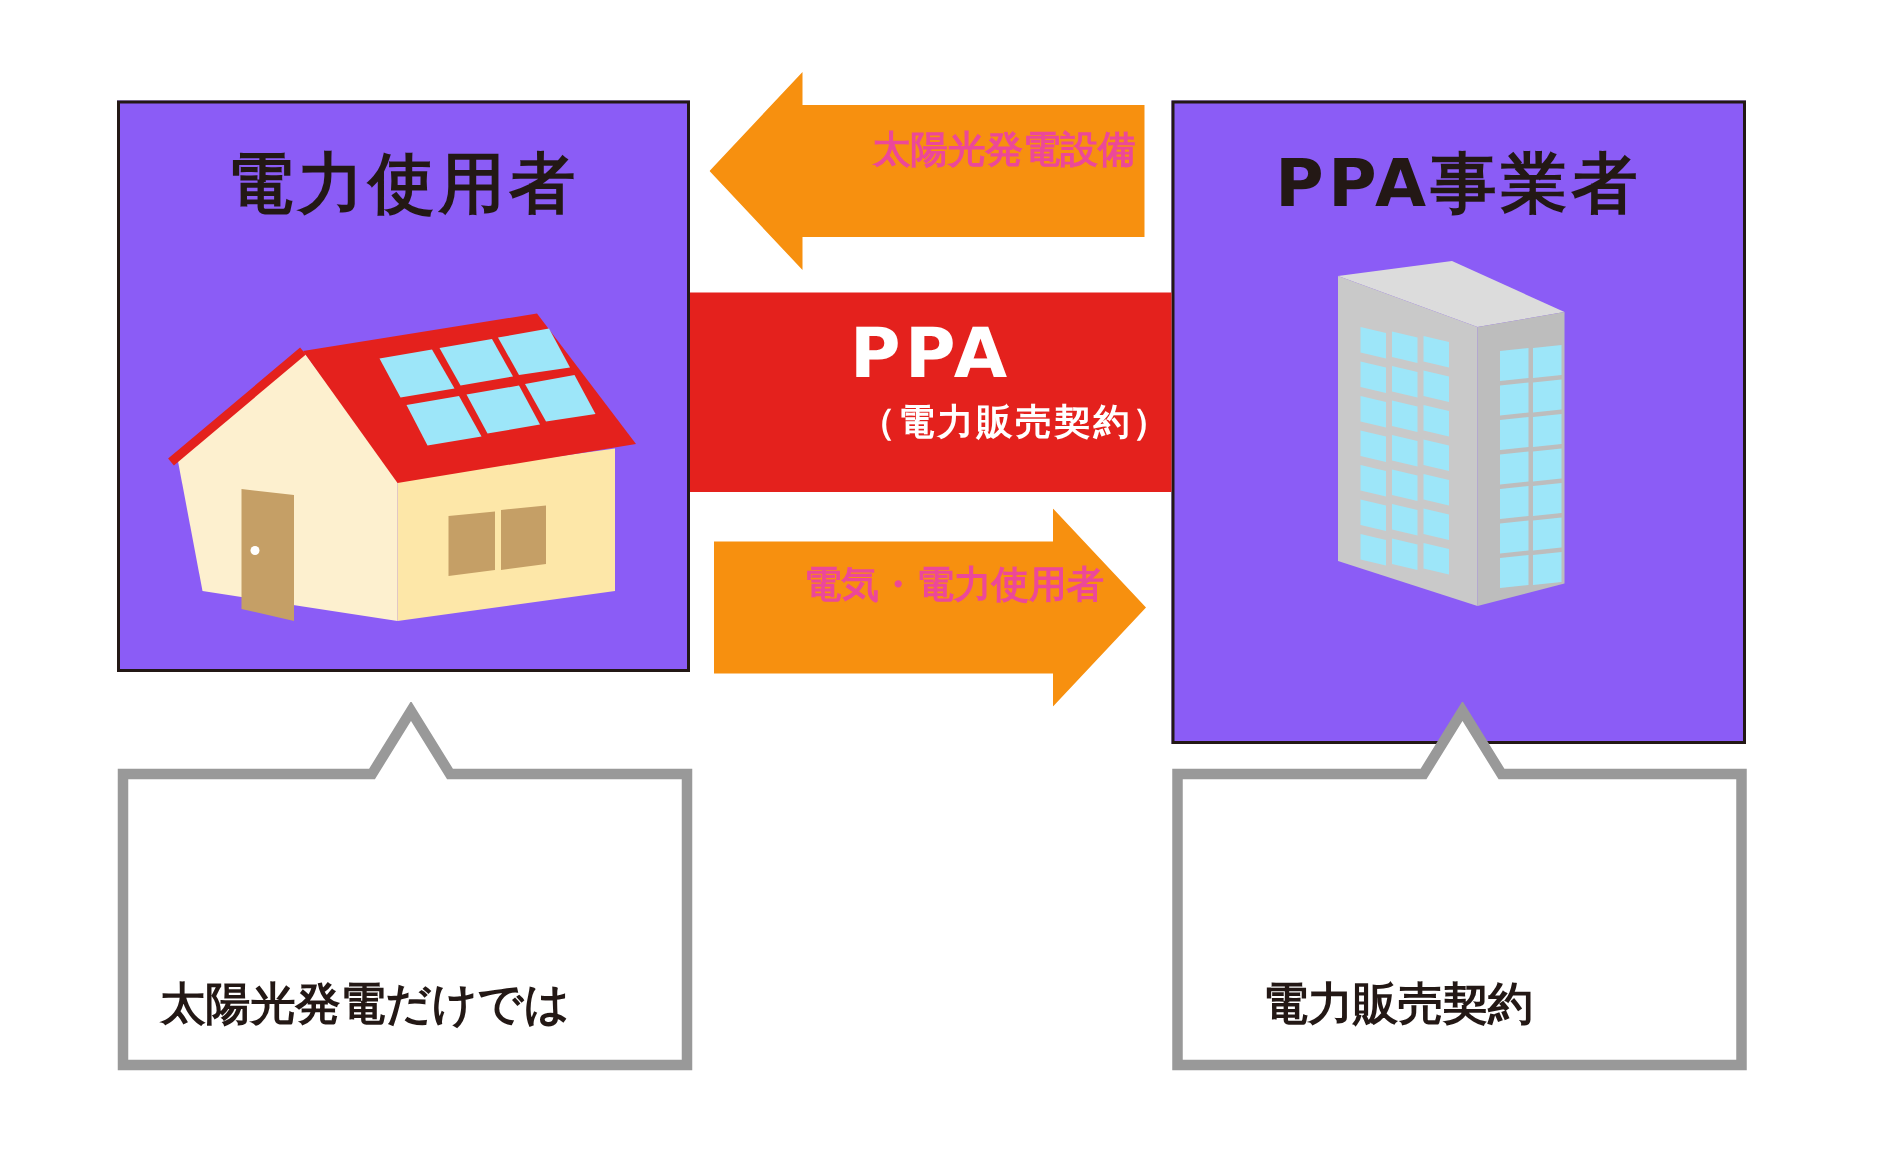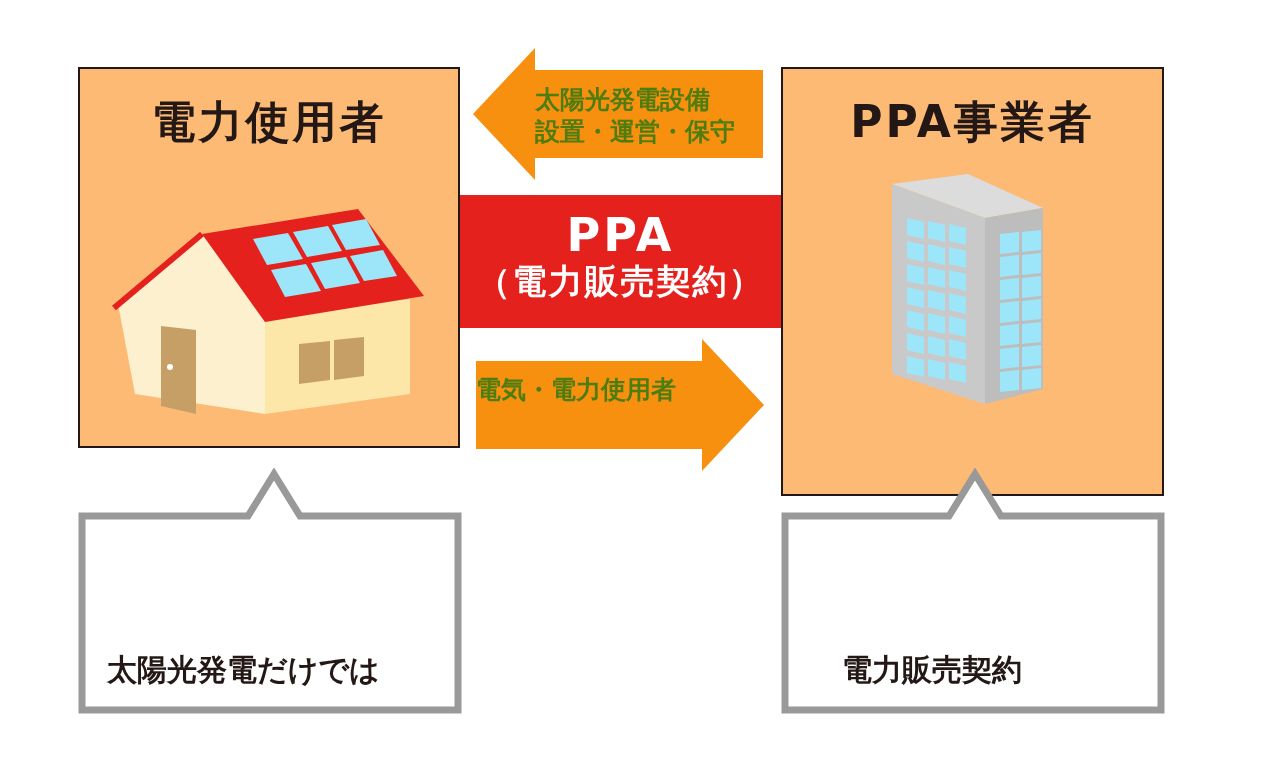--- a/index.html
+++ b/index.html
@@ -1,38 +1,38 @@
 <!DOCTYPE html>
 <html><head>
 <meta charset="utf-8">
 <style>
   html, body { margin: 0; padding: 0; background: #ffffff; }
   body { width: 1268px; height: 780px; position: relative; overflow: hidden;
          font-family: "DejaVu Sans", sans-serif; }
-  .box { position: absolute; border: 2px solid #231815; background: #fdba74; box-sizing: border-box; }
+  .box { position: absolute; border: 2px solid #231815; background: #8b5cf6; box-sizing: border-box; }
   #box-left { left: 78px; top: 67px; width: 382px; height: 381px; }
   #box-right { left: 781px; top: 67px; width: 383px; height: 429px; }
   .box-title { position: absolute; left: 0; right: 0; top: 24px; text-align: center;
                font-size: 44px; font-weight: bold; color: #231815; letter-spacing: 3px; }
   .illus { position: absolute; }
   #house { left: 30px; top: 135px; }
   #building { left: 100px; top: 105px; }
 
   .arrow { position: absolute; }
   #arrow-left { left: 473px; top: 48px; }
   #arrow-right { left: 476px; top: 339px; }
-  .arrow-text { position: absolute; color: #4d7c0f; font-weight: bold; font-size: 25px;
-                text-align: left; line-height: 32px; }
+  .arrow-text { position: absolute; color: #ec4899; font-weight: bold; font-size: 25px;
+                text-align: right; line-height: 32px; }
   #arrow-left-text { left: 535px; top: 84px; width: 222px; }
   #arrow-right-text { left: 476px; top: 374px; width: 260px; }
 
   #ppa-band { position: absolute; left: 460px; top: 195px; width: 321px; height: 133px;
               background: #e4211d; color: #fff; text-align: center; }
   #ppa-title { font-size: 46px; font-weight: bold; margin-top: 14px; line-height: 52px; letter-spacing: 3px; }
-  #ppa-sub { font-size: 34px; font-weight: bold; line-height: 40px; letter-spacing: 2px; }
+  #ppa-sub { font-size: 24px; font-weight: bold; line-height: 40px; letter-spacing: 2px; text-align: right; }
 
   .bubble { position: absolute; }
   #bubble-left { left: 78px; top: 468px; }
   #bubble-right { left: 781px; top: 468px; }
   .bubble-text { position: absolute; font-size: 30px; font-weight: bold; color: #231815;
                  line-height: 52px; white-space: pre; }
   #bubble-left-text { left: 107px; top: 540px; }
   #bubble-right-text { left: 842px; top: 540px; }
 </style>
 </head>
@@ -117,21 +117,20 @@
         <polygon points="139,196 158,194 158,214 139,216"></polygon>
       </g>
   </svg>
 </div>
 
 <svg class="arrow" id="arrow-left" width="292" height="132" viewBox="0 0 292 132">
   <polygon points="0,66 62,0 62,22 290,22 290,110 62,110 62,132" fill="#f7900f"></polygon>
 </svg>
 <div class="arrow-text" id="arrow-left-text">
   <div>太陽光発電設備</div>
-  <div>設置・運営・保守</div>
 </div>
 
 <div id="ppa-band">
   <div id="ppa-title">PPA</div>
   <div id="ppa-sub">（電力販売契約）</div>
 </div>
 
 <svg class="arrow" id="arrow-right" width="290" height="132" viewBox="0 0 290 132">
   <polygon points="0,22 226,22 226,0 288,66 226,132 226,110 0,110" fill="#f7900f"></polygon>
 </svg>

